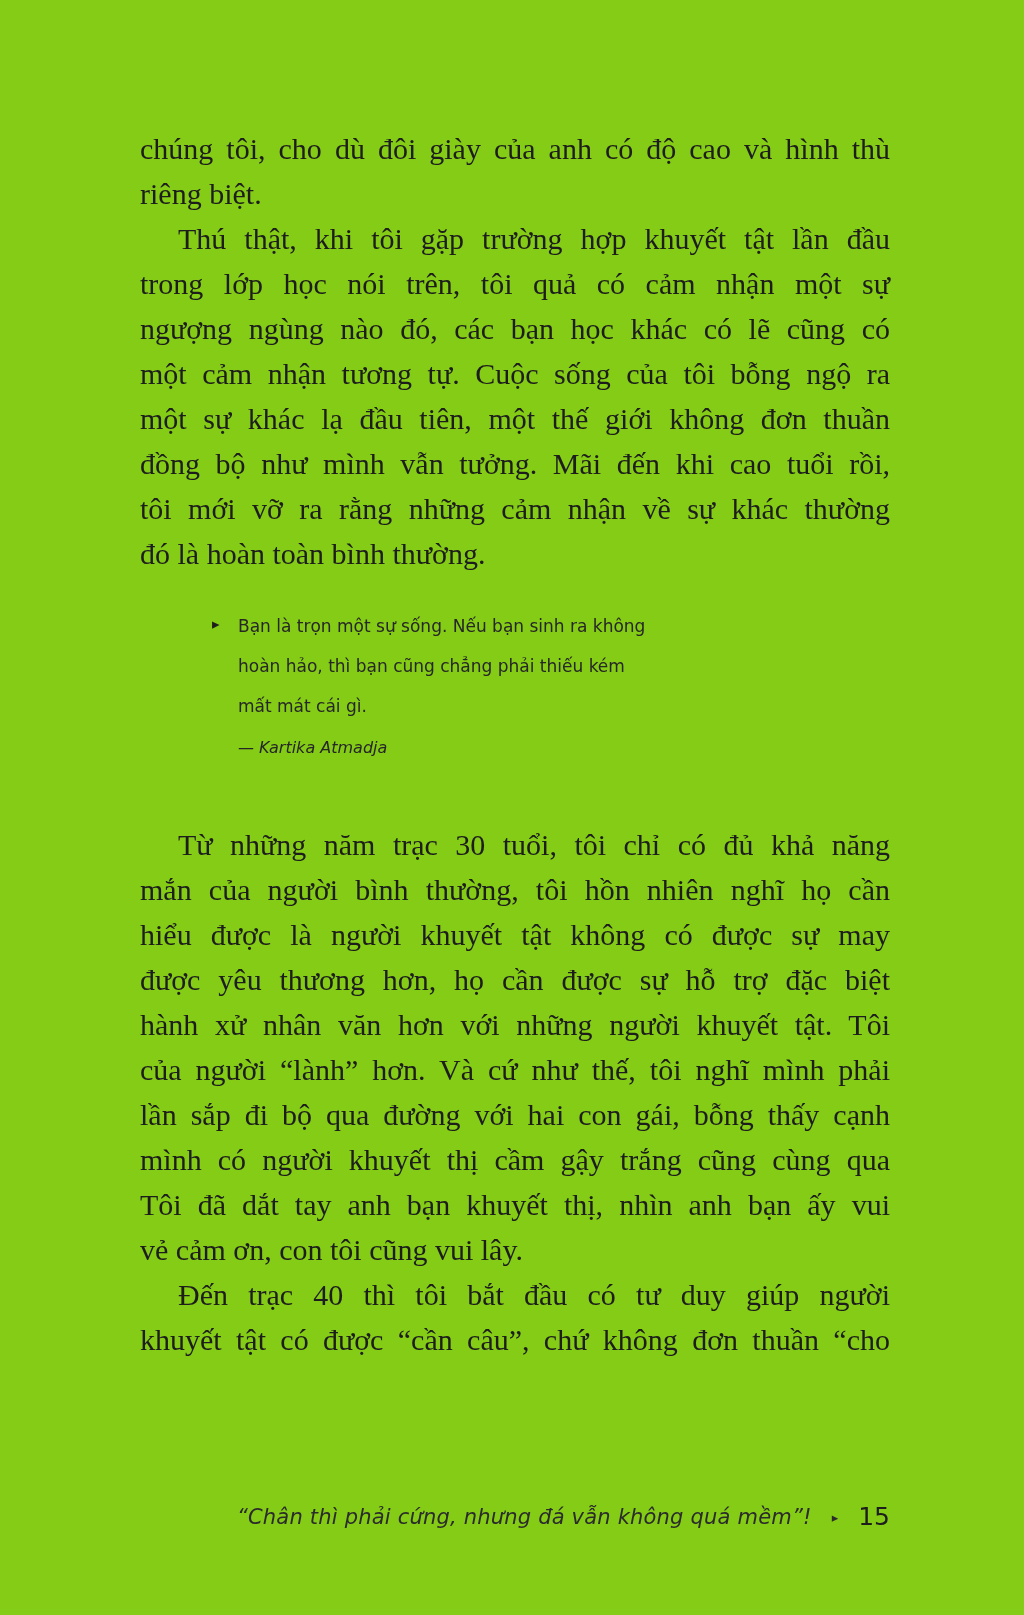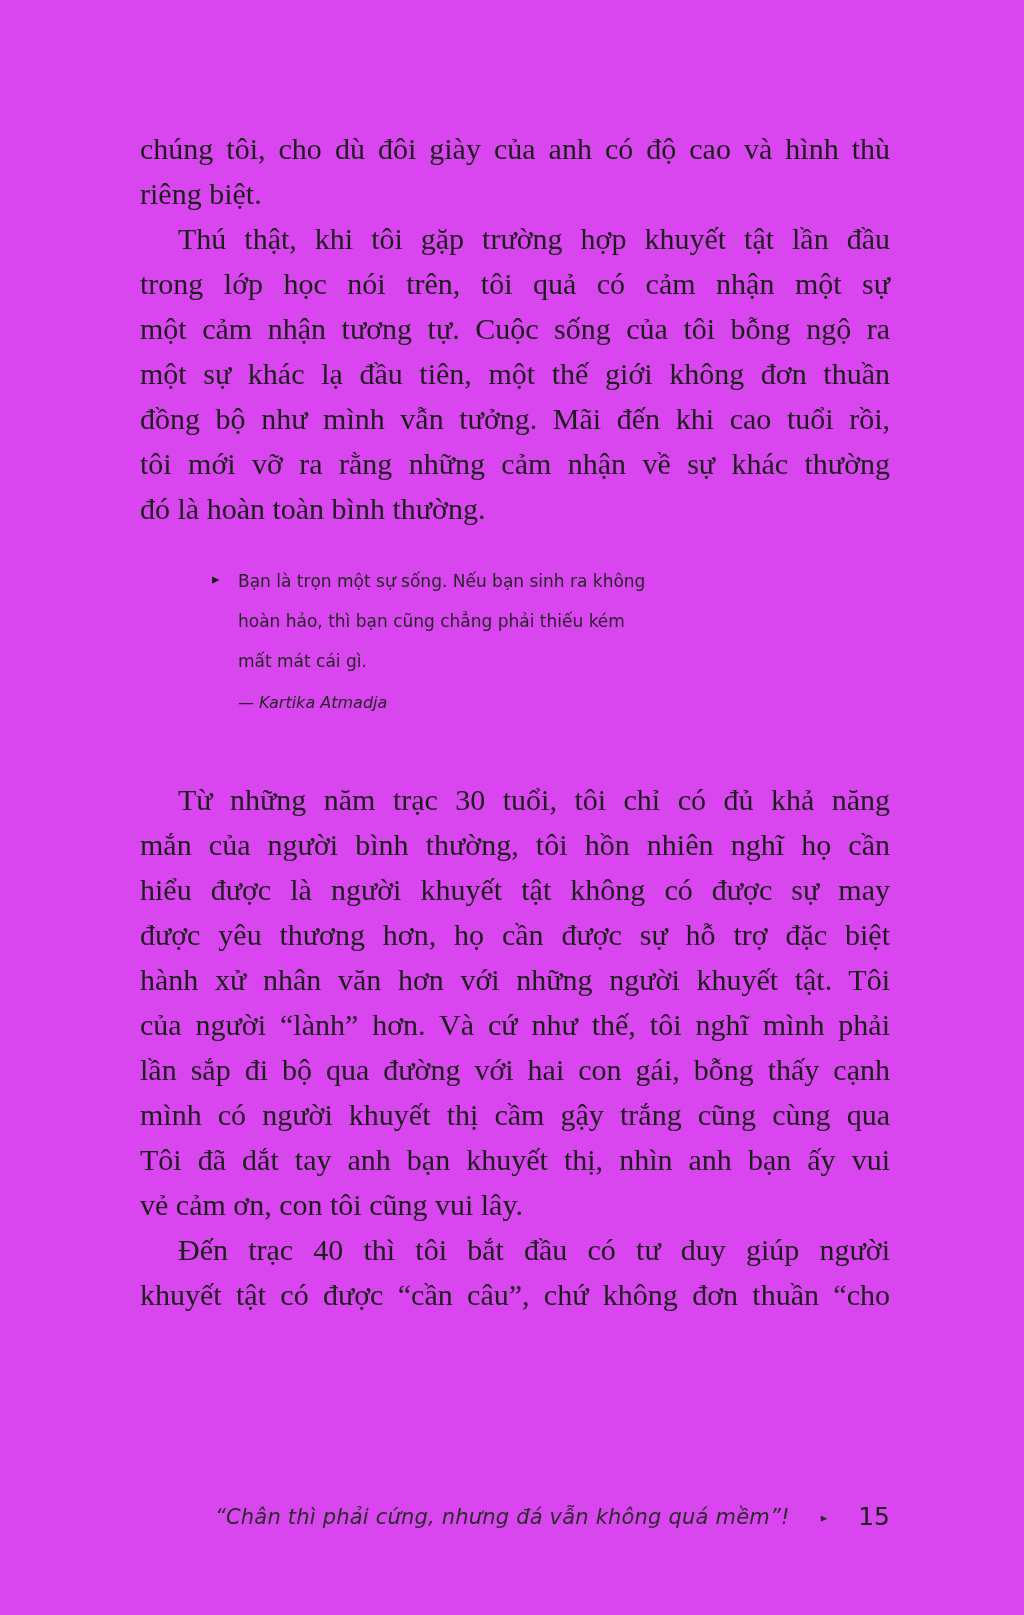--- a/index.html
+++ b/index.html
@@ -1,20 +1,20 @@
 <!DOCTYPE html>
 <html lang="vi"><head>
 <meta charset="utf-8">
 <style>
   html, body { margin:0; padding:0; background:#ffffff; }
   .page {
     position:relative;
     width:1024px;
     height:1615px;
-    background:#d946ef;
+    background:#84cc16;
     overflow:hidden;
     font-family:"Liberation Serif", serif;
   }
   .content {
     position:absolute;
     left:140px;
     top:126px;
     width:750px;
   }
   .para .line {
@@ -52,21 +52,21 @@
     font-style:italic;
     margin-top:2px;
   }
 
   .footer {
     position:absolute;
     right:134px;
     top:1502px;
     display:flex;
     align-items:center;
-    gap:31px;
+    gap:20px;
     font-family:"DejaVu Sans","Liberation Sans",sans-serif;
   }
   .running-title {
     font-style:italic;
     font-size:21px;
     color:#2b2b2b;
     letter-spacing:0.2px;
   }
   .fsep {
     font-size:13px;
@@ -86,20 +86,21 @@
   <div class="content">
 
     <div>
         <div class="para">
           <div class="line">chúng tôi, cho dù đôi giày của anh có độ cao và hình thù</div>
           <div class="line lastline">riêng biệt.</div>
         </div>
         <div class="para">
           <div class="line indent">Thú thật, khi tôi gặp trường hợp khuyết tật lần đầu</div>
           <div class="line">trong lớp học nói trên, tôi quả có cảm nhận một sự</div>
+          <div class="line">ngượng ngùng nào đó, các bạn học khác có lẽ cũng có</div>
           <div class="line">một cảm nhận tương tự. Cuộc sống của tôi bỗng ngộ ra</div>
           <div class="line">một sự khác lạ đầu tiên, một thế giới không đơn thuần</div>
           <div class="line">đồng bộ như mình vẫn tưởng. Mãi đến khi cao tuổi rồi,</div>
           <div class="line">tôi mới vỡ ra rằng những cảm nhận về sự khác thường</div>
           <div class="line lastline">đó là hoàn toàn bình thường.</div>
         </div>
       </div>
 
     <div class="quote">
       <span class="qbullet">▸</span>

